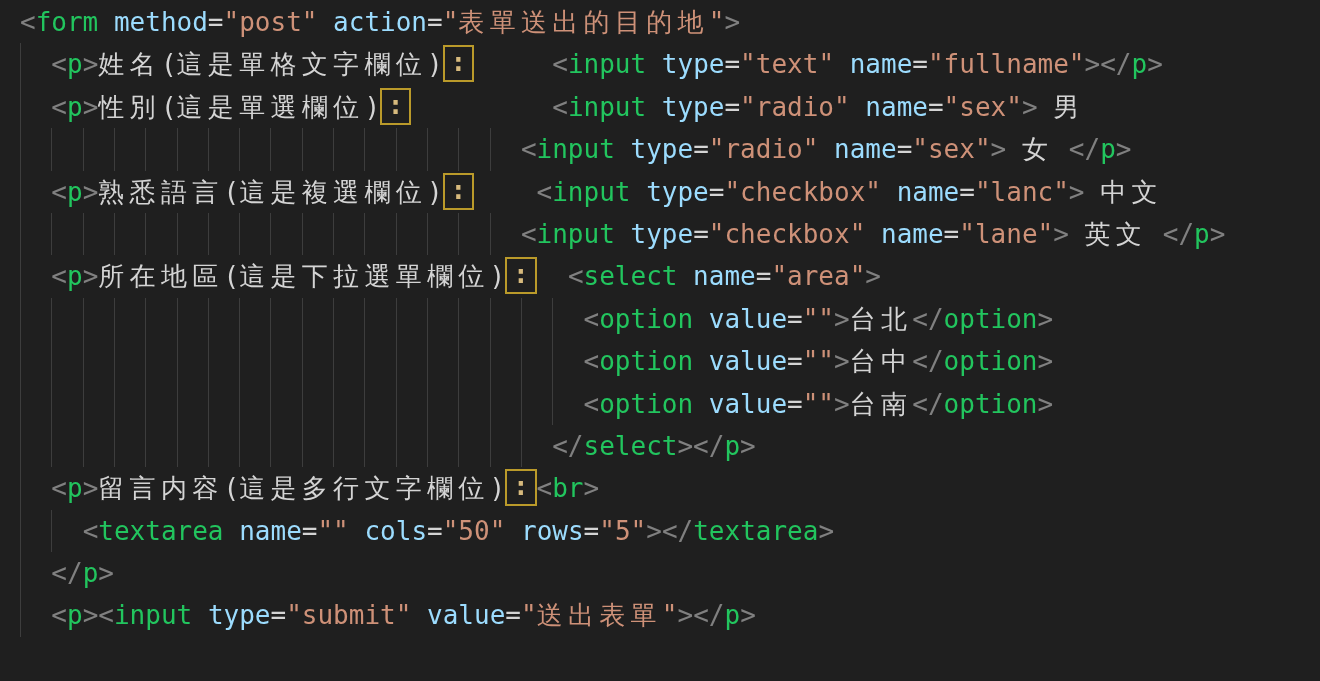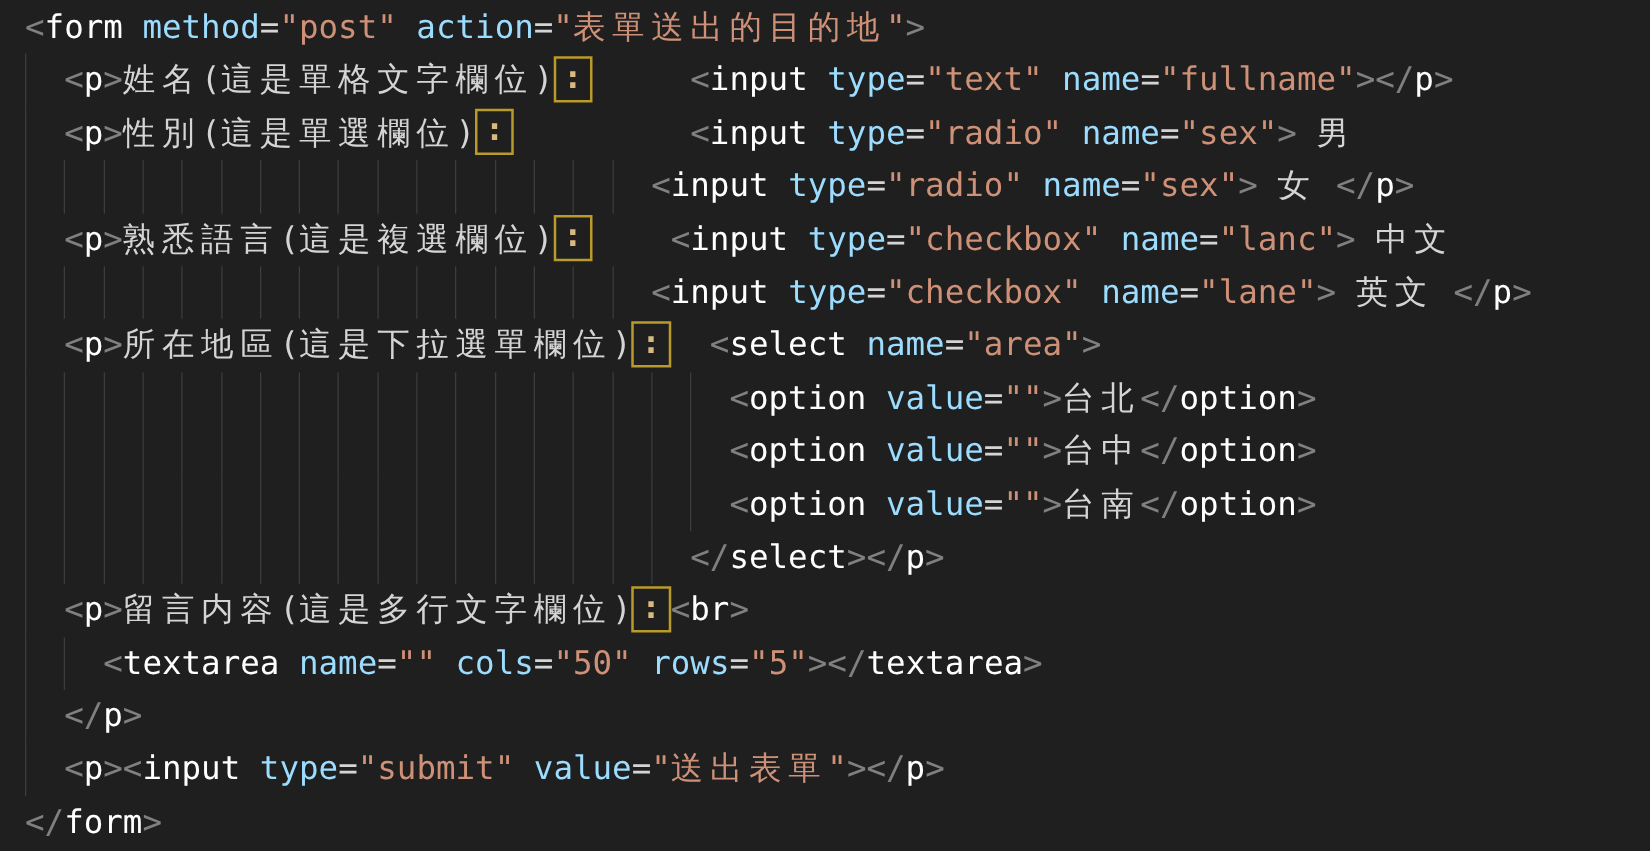--- a/index.html
+++ b/index.html
@@ -15,21 +15,21 @@
     cursor:text;
   }
   .line{
     position:relative;
     height:42.4px;
     line-height:42.4px;
     white-space:pre;
   }
   
   .tb{color:#808080;}            
-  .tt{color:#ffffff;}            
+  .tt{color:#22c55e;}            
   .ta{color:#9cdcfe;}            
   .to{color:#d4d4d4;}            
   .ts{color:#ce9178;}            
   .tx{color:#d4d4d4;}            
   .tw{color:#d4d4d4;}            
   
   .cjk{
     display:inline-block;
     overflow:hidden;
     vertical-align:top;
@@ -69,14 +69,13 @@
     <div class="line"><span class="ig" style="left: 0ch;"></span><span class="ig" style="left: 2ch;"></span><span class="ig" style="left: 4ch;"></span><span class="ig" style="left: 6ch;"></span><span class="ig" style="left: 8ch;"></span><span class="ig" style="left: 10ch;"></span><span class="ig" style="left: 12ch;"></span><span class="ig" style="left: 14ch;"></span><span class="ig" style="left: 16ch;"></span><span class="ig" style="left: 18ch;"></span><span class="ig" style="left: 20ch;"></span><span class="ig" style="left: 22ch;"></span><span class="ig" style="left: 24ch;"></span><span class="ig" style="left: 26ch;"></span><span class="ig" style="left: 28ch;"></span><span class="ig" style="left: 30ch;"></span><span class="tw">                                </span><span class="tb">&lt;</span><span class="tt">input</span><span class="tw"> </span><span class="ta">type</span><span class="to">=</span><span class="ts">"checkbox"</span><span class="tw"> </span><span class="ta">name</span><span class="to">=</span><span class="ts">"lane"</span><span class="tb">&gt;</span><span class="tx"> </span><span class="tx cjk" style="width: 4ch;">英文</span><span class="tx"> </span><span class="tb">&lt;/</span><span class="tt">p</span><span class="tb">&gt;</span></div>
     <div class="line"><span class="ig" style="left: 0ch;"></span><span class="tw">  </span><span class="tb">&lt;</span><span class="tt">p</span><span class="tb">&gt;</span><span class="tx cjk" style="width: 8ch;">所在地區</span><span class="tx">(</span><span class="tx cjk" style="width: 16ch;">這是下拉選單欄位</span><span class="tx">)</span><span class="cb">:</span><span class="tw">  </span><span class="tb">&lt;</span><span class="tt">select</span><span class="tw"> </span><span class="ta">name</span><span class="to">=</span><span class="ts">"area"</span><span class="tb">&gt;</span></div>
     <div class="line"><span class="ig" style="left: 0ch;"></span><span class="ig" style="left: 2ch;"></span><span class="ig" style="left: 4ch;"></span><span class="ig" style="left: 6ch;"></span><span class="ig" style="left: 8ch;"></span><span class="ig" style="left: 10ch;"></span><span class="ig" style="left: 12ch;"></span><span class="ig" style="left: 14ch;"></span><span class="ig" style="left: 16ch;"></span><span class="ig" style="left: 18ch;"></span><span class="ig" style="left: 20ch;"></span><span class="ig" style="left: 22ch;"></span><span class="ig" style="left: 24ch;"></span><span class="ig" style="left: 26ch;"></span><span class="ig" style="left: 28ch;"></span><span class="ig" style="left: 30ch;"></span><span class="ig" style="left: 32ch;"></span><span class="ig" style="left: 34ch;"></span><span class="tw">                                    </span><span class="tb">&lt;</span><span class="tt">option</span><span class="tw"> </span><span class="ta">value</span><span class="to">=</span><span class="ts">""</span><span class="tb">&gt;</span><span class="tx cjk" style="width: 4ch;">台北</span><span class="tb">&lt;/</span><span class="tt">option</span><span class="tb">&gt;</span></div>
     <div class="line"><span class="ig" style="left: 0ch;"></span><span class="ig" style="left: 2ch;"></span><span class="ig" style="left: 4ch;"></span><span class="ig" style="left: 6ch;"></span><span class="ig" style="left: 8ch;"></span><span class="ig" style="left: 10ch;"></span><span class="ig" style="left: 12ch;"></span><span class="ig" style="left: 14ch;"></span><span class="ig" style="left: 16ch;"></span><span class="ig" style="left: 18ch;"></span><span class="ig" style="left: 20ch;"></span><span class="ig" style="left: 22ch;"></span><span class="ig" style="left: 24ch;"></span><span class="ig" style="left: 26ch;"></span><span class="ig" style="left: 28ch;"></span><span class="ig" style="left: 30ch;"></span><span class="ig" style="left: 32ch;"></span><span class="ig" style="left: 34ch;"></span><span class="tw">                                    </span><span class="tb">&lt;</span><span class="tt">option</span><span class="tw"> </span><span class="ta">value</span><span class="to">=</span><span class="ts">""</span><span class="tb">&gt;</span><span class="tx cjk" style="width: 4ch;">台中</span><span class="tb">&lt;/</span><span class="tt">option</span><span class="tb">&gt;</span></div>
     <div class="line"><span class="ig" style="left: 0ch;"></span><span class="ig" style="left: 2ch;"></span><span class="ig" style="left: 4ch;"></span><span class="ig" style="left: 6ch;"></span><span class="ig" style="left: 8ch;"></span><span class="ig" style="left: 10ch;"></span><span class="ig" style="left: 12ch;"></span><span class="ig" style="left: 14ch;"></span><span class="ig" style="left: 16ch;"></span><span class="ig" style="left: 18ch;"></span><span class="ig" style="left: 20ch;"></span><span class="ig" style="left: 22ch;"></span><span class="ig" style="left: 24ch;"></span><span class="ig" style="left: 26ch;"></span><span class="ig" style="left: 28ch;"></span><span class="ig" style="left: 30ch;"></span><span class="ig" style="left: 32ch;"></span><span class="ig" style="left: 34ch;"></span><span class="tw">                                    </span><span class="tb">&lt;</span><span class="tt">option</span><span class="tw"> </span><span class="ta">value</span><span class="to">=</span><span class="ts">""</span><span class="tb">&gt;</span><span class="tx cjk" style="width: 4ch;">台南</span><span class="tb">&lt;/</span><span class="tt">option</span><span class="tb">&gt;</span></div>
     <div class="line"><span class="ig" style="left: 0ch;"></span><span class="ig" style="left: 2ch;"></span><span class="ig" style="left: 4ch;"></span><span class="ig" style="left: 6ch;"></span><span class="ig" style="left: 8ch;"></span><span class="ig" style="left: 10ch;"></span><span class="ig" style="left: 12ch;"></span><span class="ig" style="left: 14ch;"></span><span class="ig" style="left: 16ch;"></span><span class="ig" style="left: 18ch;"></span><span class="ig" style="left: 20ch;"></span><span class="ig" style="left: 22ch;"></span><span class="ig" style="left: 24ch;"></span><span class="ig" style="left: 26ch;"></span><span class="ig" style="left: 28ch;"></span><span class="ig" style="left: 30ch;"></span><span class="ig" style="left: 32ch;"></span><span class="tw">                                  </span><span class="tb">&lt;/</span><span class="tt">select</span><span class="tb">&gt;</span><span class="tb">&lt;/</span><span class="tt">p</span><span class="tb">&gt;</span></div>
     <div class="line"><span class="ig" style="left: 0ch;"></span><span class="tw">  </span><span class="tb">&lt;</span><span class="tt">p</span><span class="tb">&gt;</span><span class="tx cjk" style="width: 8ch;">留言内容</span><span class="tx">(</span><span class="tx cjk" style="width: 16ch;">這是多行文字欄位</span><span class="tx">)</span><span class="cb">:</span><span class="tb">&lt;</span><span class="tt">br</span><span class="tb">&gt;</span></div>
     <div class="line"><span class="ig" style="left: 0ch;"></span><span class="ig" style="left: 2ch;"></span><span class="tw">    </span><span class="tb">&lt;</span><span class="tt">textarea</span><span class="tw"> </span><span class="ta">name</span><span class="to">=</span><span class="ts">""</span><span class="tw"> </span><span class="ta">cols</span><span class="to">=</span><span class="ts">"50"</span><span class="tw"> </span><span class="ta">rows</span><span class="to">=</span><span class="ts">"5"</span><span class="tb">&gt;</span><span class="tb">&lt;/</span><span class="tt">textarea</span><span class="tb">&gt;</span></div>
     <div class="line"><span class="ig" style="left: 0ch;"></span><span class="tw">  </span><span class="tb">&lt;/</span><span class="tt">p</span><span class="tb">&gt;</span></div>
     <div class="line"><span class="ig" style="left: 0ch;"></span><span class="tw">  </span><span class="tb">&lt;</span><span class="tt">p</span><span class="tb">&gt;</span><span class="tb">&lt;</span><span class="tt">input</span><span class="tw"> </span><span class="ta">type</span><span class="to">=</span><span class="ts">"submit"</span><span class="tw"> </span><span class="ta">value</span><span class="to">=</span><span class="ts">"</span><span class="ts cjk" style="width: 8ch;">送出表單</span><span class="ts">"</span><span class="tb">&gt;</span><span class="tb">&lt;/</span><span class="tt">p</span><span class="tb">&gt;</span></div>
-    <div class="line"><span class="tb">&lt;/</span><span class="tt">form</span><span class="tb">&gt;</span></div>
   </div>
 
 </body></html>

